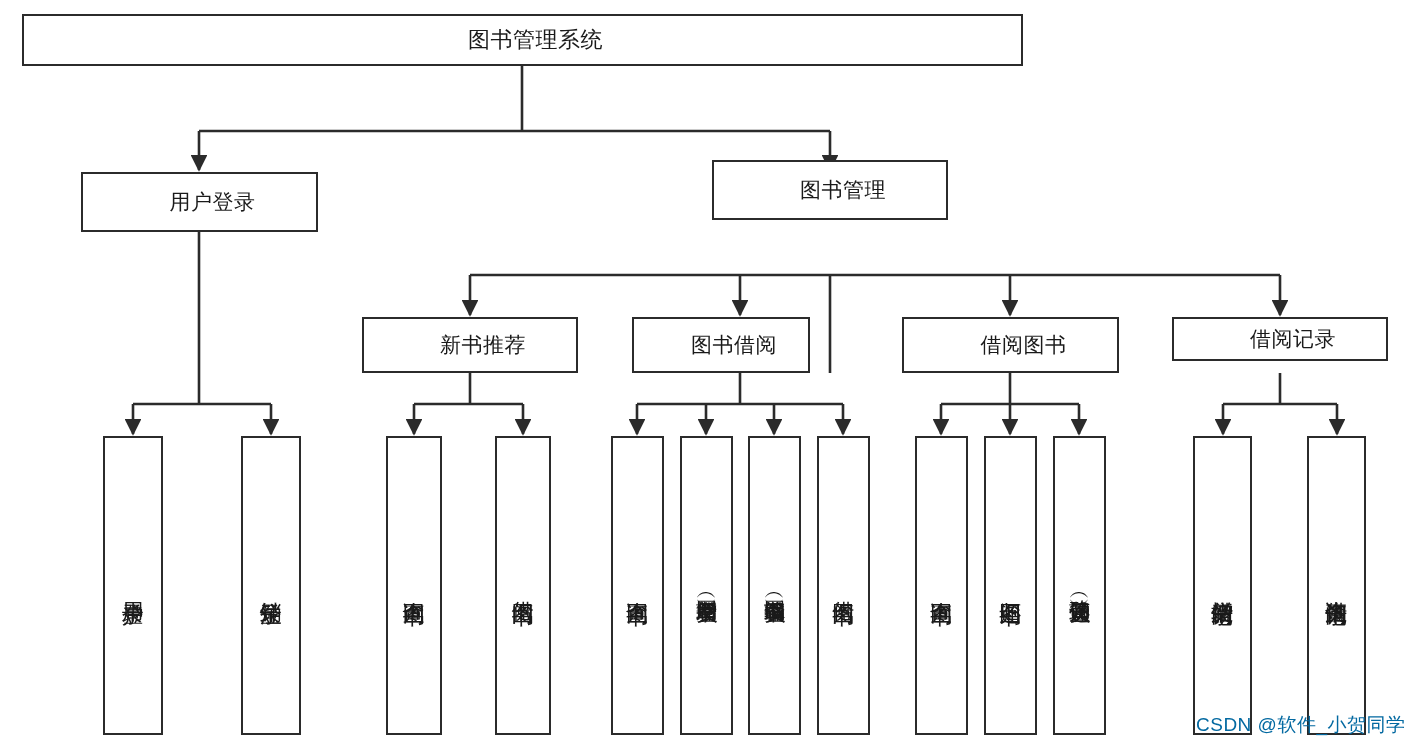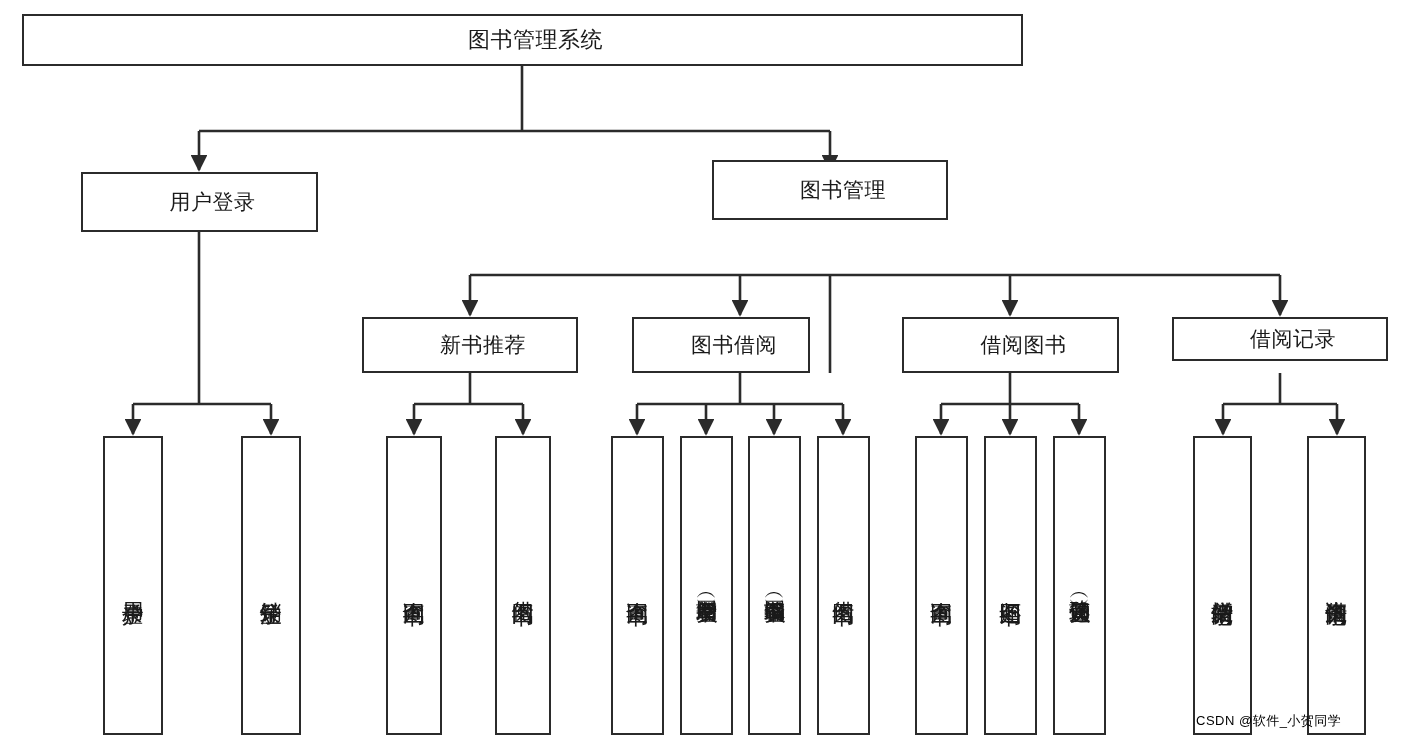--- a/index.html
+++ b/index.html
@@ -65,22 +65,22 @@
     color: #1a1a1a;
   }
   .node.vert.tall .vtext {
     font-size: 21px;
     line-height: 1.08;
     letter-spacing: 0.5px;
   }
   .watermark {
     position: absolute;
     z-index: 3;
-    font-size: 13px;
-    color: #000000;
+    font-size: 19px;
+    color: #0369a1;
     white-space: nowrap;
     letter-spacing: 0.5px;
     font-family: "Liberation Sans", "DejaVu Sans", sans-serif;
   }
 </style>
 </head>
 <body>
 
 <div id="canvas">
 

